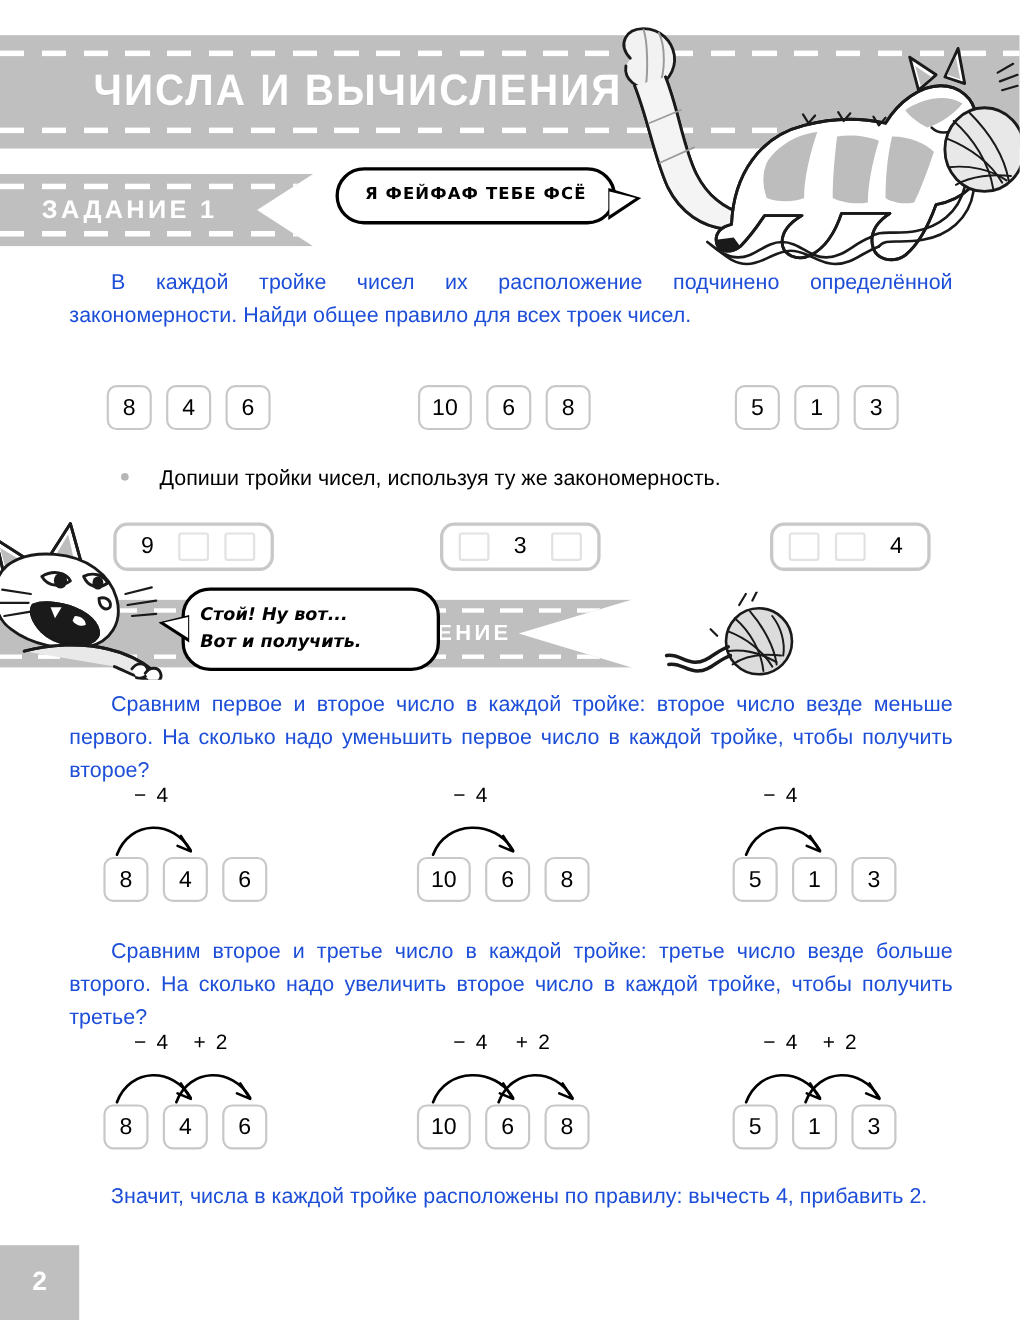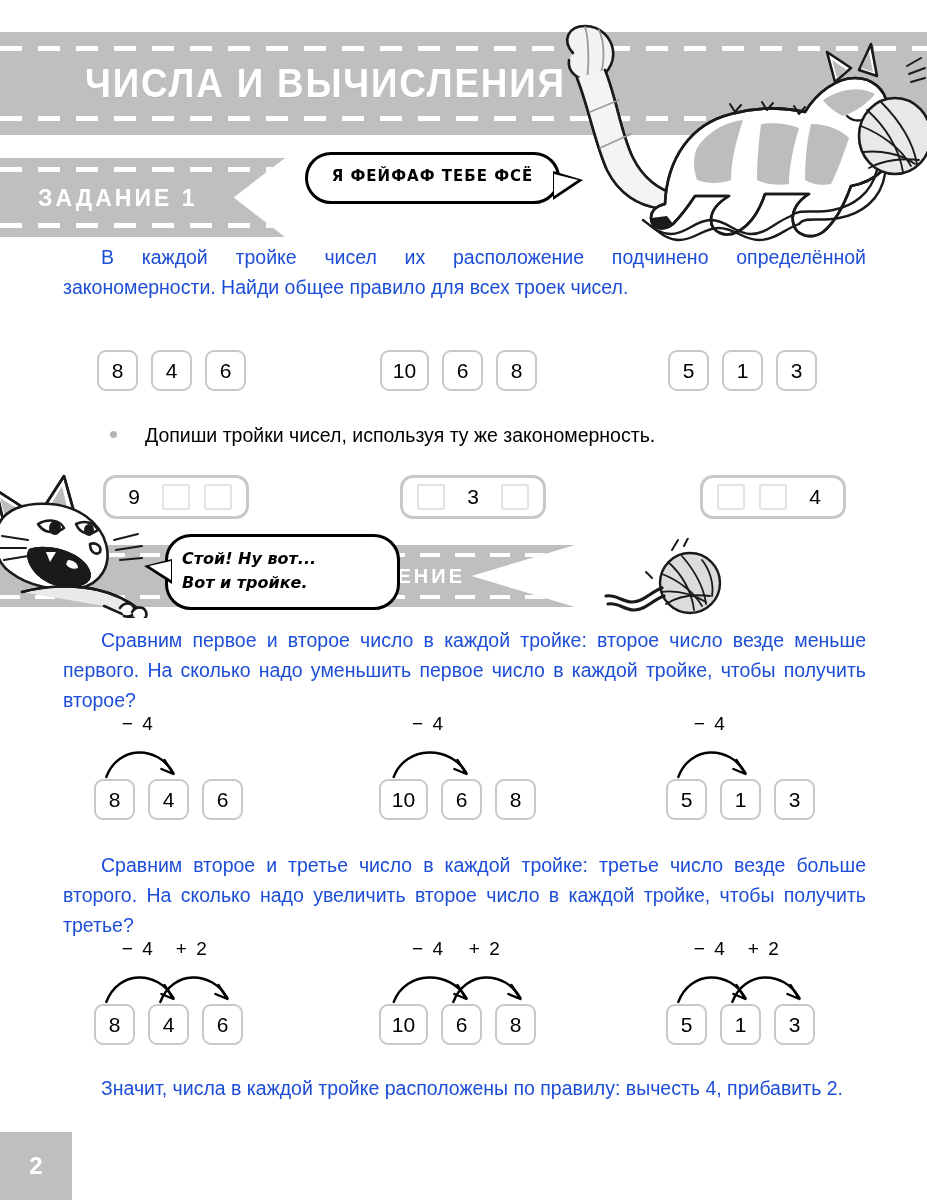--- a/index.html
+++ b/index.html
@@ -50,21 +50,21 @@
     transform-origin: left center;
     white-space: nowrap;
     text-shadow: 0 1px 0 rgba(0,0,0,0.05);
   }
   #page-title span { display: inline-block; transform: scaleX(0.92); transform-origin: left center; }
 
   
   #task-banner {
     position: absolute;
     left: 0; top: 158px;
-    width: 285px; height: 79px;
+    width: 285px; height: 66px;
     background: #bfbfbf;
     z-index: 3;
     clip-path: polygon(0 0, 100% 0, 82% 50%, 100% 100%, 0 100%);
     padding-left: 14px;
   }
   #task-banner .dash { position: absolute; left:0; right:0; height: 5px;
     background-image: repeating-linear-gradient(to right,
       #ffffff 0px, #ffffff 22px, transparent 22px, transparent 38px); }
   #task-banner .dash.top { top: 9px; }
   #task-banner .dash.bottom { bottom: 9px; }
@@ -444,21 +444,21 @@
     <path d="M126 140 C130 134 138 134 140 140 C142 146 136 150 130 148" fill="#ffffff"></path>
     <path d="M138 144 C142 138 150 138 152 144 C154 150 148 154 142 152" fill="#ffffff"></path>
 
     <path d="M120 72 L144 66 M122 82 L148 78 M126 92 L148 90" stroke-width="2"></path>
   </g>
 </svg>
 
 <div class="bubble" id="bubble-solution">
   <div class="tail"></div>
   <div class="line">Стой! Ну вот...</div>
-  <div class="line">Вот и тройке.</div>
+  <div class="line">Вот и получить.</div>
 </div>
 
 <svg class="illo" style="left:598px; top:538px; width:135px; height:82px;" viewBox="0 0 135 82">
   <g fill="none" stroke="#1a1a1a" stroke-width="2.4" stroke-linejoin="round" stroke-linecap="round">
     <circle cx="92" cy="45" r="30" fill="#dcdcdc"></circle>
     <path d="M70 24 C84 36 94 54 96 72" stroke-width="1.8"></path>
     <path d="M84 18 C96 32 106 50 108 66" stroke-width="1.8"></path>
     <path d="M64 36 C80 42 96 54 104 68" stroke-width="1.8"></path>
     <path d="M63 54 C78 52 94 56 108 64" stroke-width="1.8"></path>
     <path d="M68 66 C80 58 96 56 112 58" stroke-width="1.8"></path>

